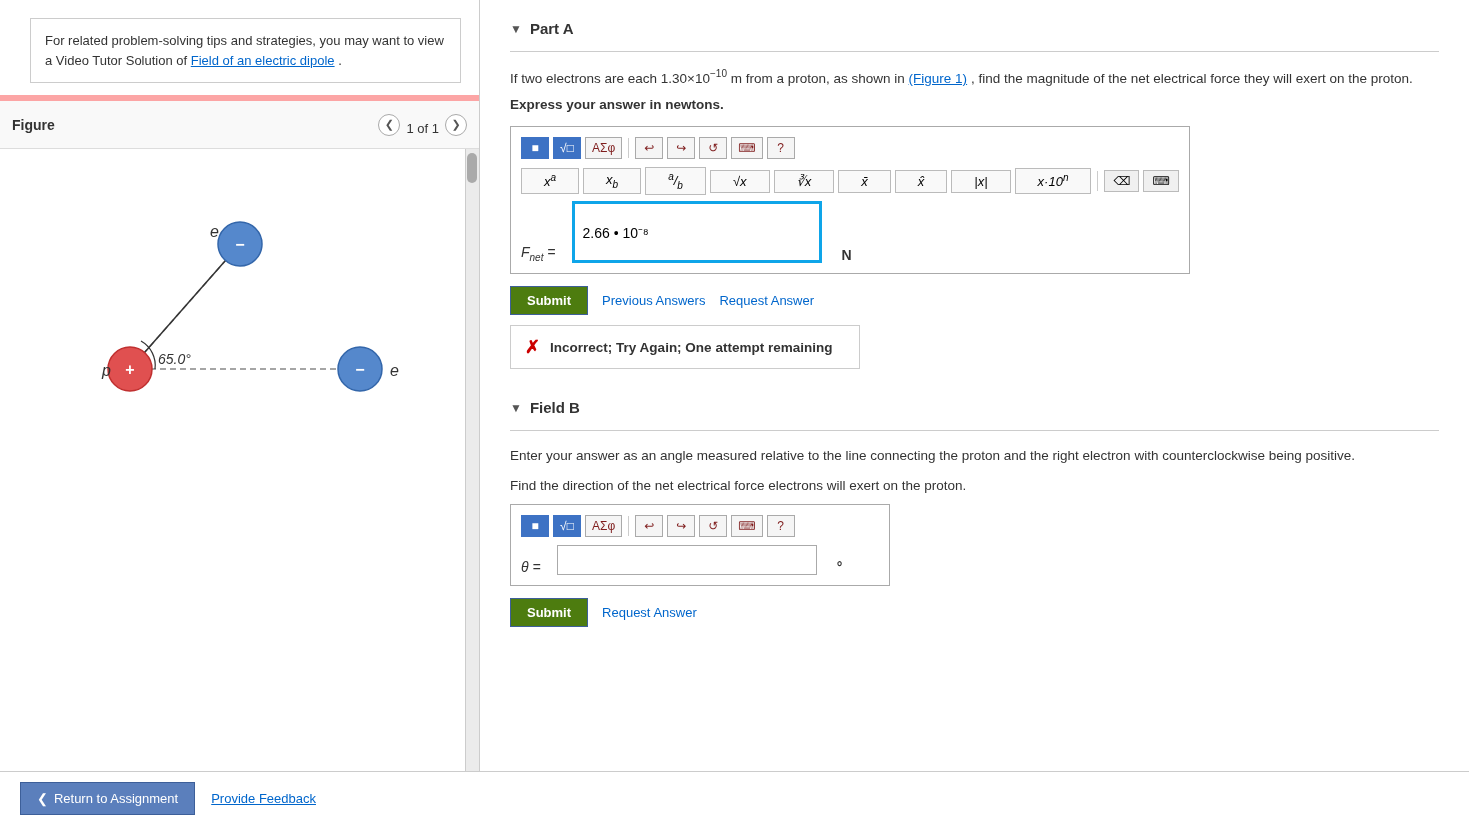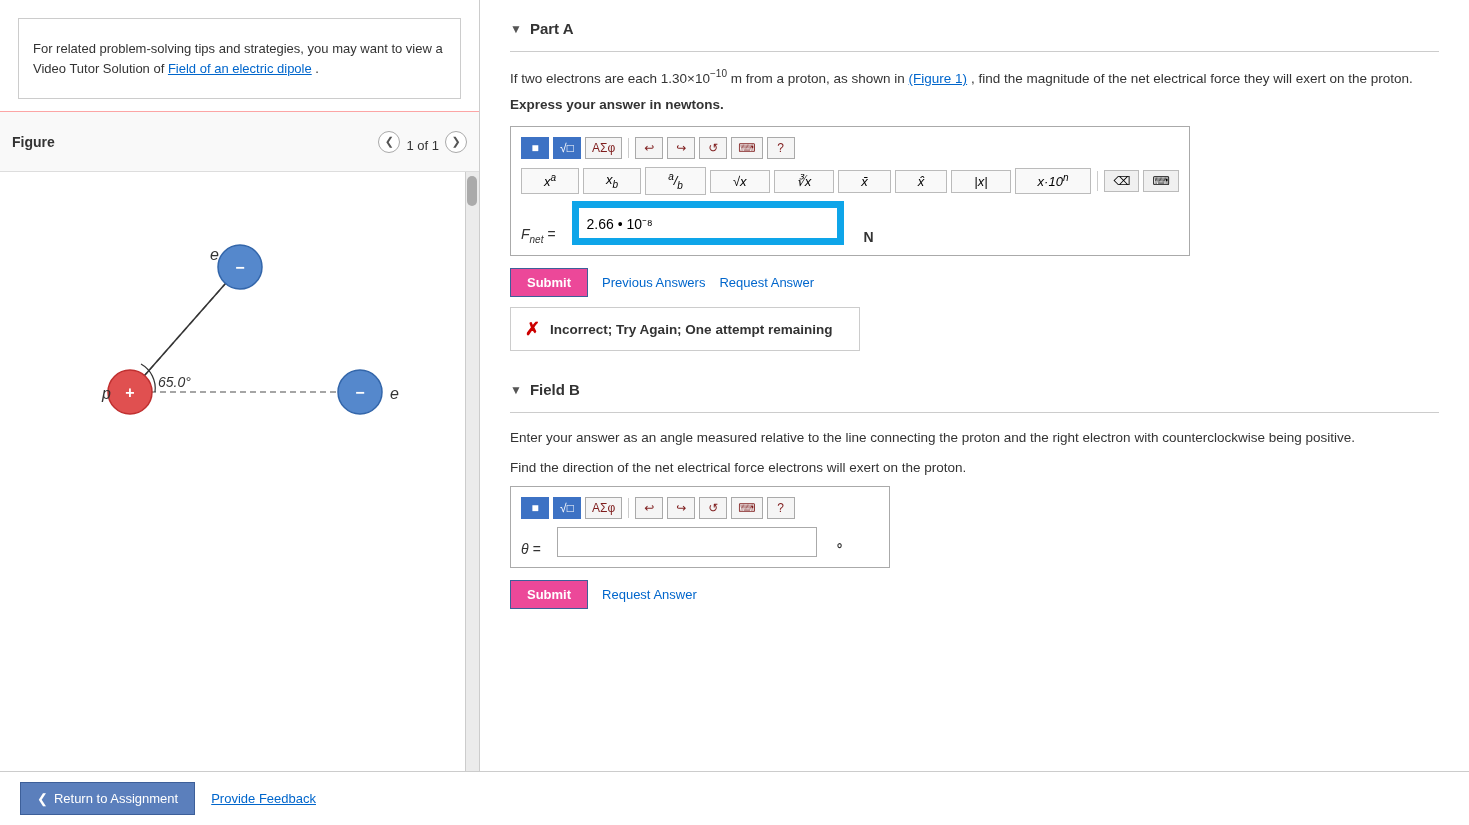--- a/index.html
+++ b/index.html
@@ -21,43 +21,43 @@
     
     .left-panel {
       width: 480px;
       min-width: 480px;
       border-right: 1px solid #ccc;
       display: flex;
       flex-direction: column;
       overflow: hidden;
     }
     .tip-box {
-      margin: 18px 18px 12px 18px;
+      margin: 18px 18px 12px 30px;
       border: 1px solid #ccc;
-      padding: 20px 14px;
+      padding: 12px 14px;
       font-size: 13px;
       line-height: 1.5;
       color: #333;
     }
     .tip-box a {
       color: #0066cc;
       text-decoration: underline;
     }
     .figure-section {
       flex: 1;
       display: flex;
       flex-direction: column;
       overflow: hidden;
     }
     .figure-header {
       display: flex;
       align-items: center;
       justify-content: space-between;
-      padding: 18px 12px;
-      border-top: 1px solid #fca5a5;
+      padding: 12px 12px;
+      border-top: 6px solid #fca5a5;
       border-bottom: 1px solid #ddd;
       background: #f9f9f9;
     }
     .figure-title {
       font-weight: bold;
       font-size: 14px;
     }
     .figure-nav {
       display: flex;
       align-items: center;
@@ -208,41 +208,41 @@
       align-items: flex-end;
       gap: 16px;
       margin-top: 4px;
     }
     .input-label {
       font-size: 14px;
       font-style: italic;
       font-weight: normal;
     }
     .math-input {
-      border: 7px solid #0ea5e9;
-      padding: 7px 8px;
+      border: 3px solid #0ea5e9;
+      padding: 20px 8px;
       font-size: 14px;
-      width: 272px;
+      width: 250px;
       background: #fff;
     }
     .input-unit {
       font-size: 14px;
       font-weight: bold;
       margin-left: 4px;
     }
 
     
     .submit-row {
       display: flex;
       align-items: center;
       gap: 14px;
       margin-bottom: 10px;
     }
     .submit-btn {
-      background: #ec4899;
+      background: #4d7c0f;
       color: #fff;
       border: 1px solid #3d5f99;
       padding: 6px 16px;
       cursor: pointer;
       font-size: 13px;
       font-weight: bold;
     }
     .link-btn {
       color: #0066cc;
       cursor: pointer;

